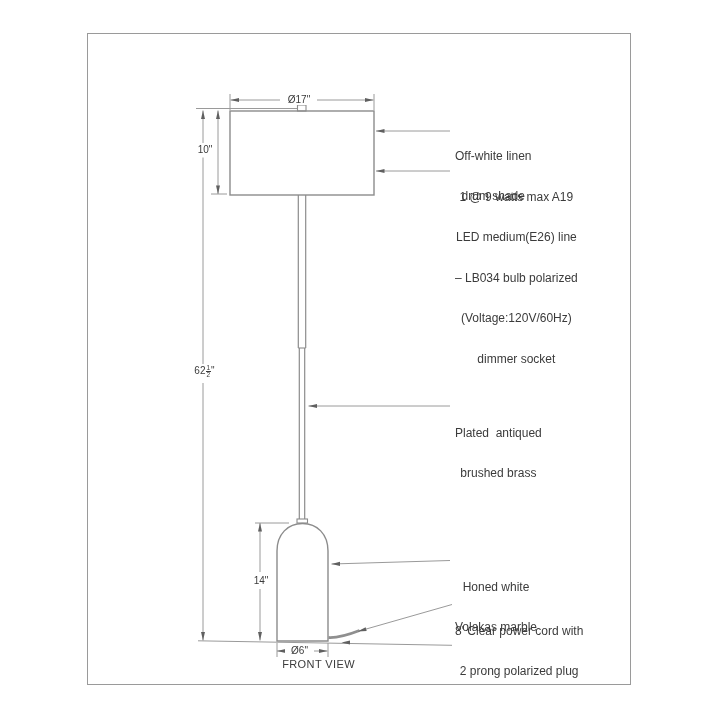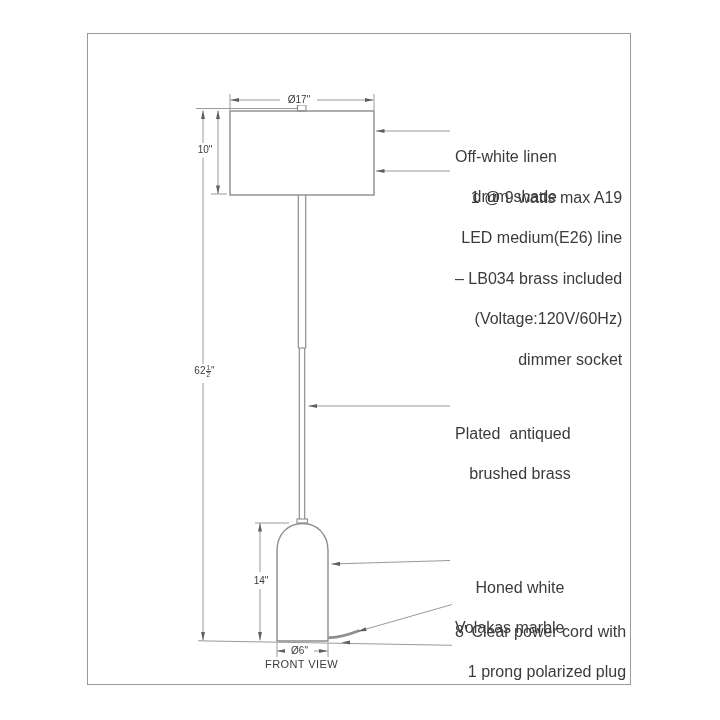--- a/index.html
+++ b/index.html
@@ -16,25 +16,25 @@
   svg.linework{position:absolute;left:0;top:0;width:720px;height:720px;}
   .dim-label{
     position:absolute;background:#ffffff;color:#3b3b3b;
     font-size:10px;line-height:11px;text-align:center;padding:0 1px;
   }
   .frac{display:inline-flex;flex-direction:column;align-items:center;
     font-size:6.5px;line-height:6px;vertical-align:-3px;margin:0 0.5px;}
   .frac .num{border-bottom:0.9px solid #3b3b3b;padding:0 0.5px;}
   .total-label{display:flex;align-items:flex-start;justify-content:center;}
   .ann{
-    position:absolute;color:#3b3b3b;font-size:16px;line-height:13.5px;
-    white-space:pre;text-align:right;
+    position:absolute;color:#3b3b3b;font-size:12px;line-height:13.5px;
+    white-space:pre;text-align:center;
   }
   .view-label{
-    position:absolute;left:248px;top:658px;width:107px;text-align:center;
+    position:absolute;left:248px;top:658px;width:107px;text-align:right;
     color:#3b3b3b;font-size:11px;letter-spacing:0.4px;line-height:12px;
   }
 </style>
 </head>
 <body>
 
 <div class="canvas">
 
   <div class="frame"></div>
 
@@ -127,36 +127,36 @@
   <div class="dim-label" style="left:285px;top:644.5px;width:27px;">Ø6"</div>
 
   <div class="ann" style="left:455px;top:122.5px;">
     <div>Off-white linen</div>
     <div>drum shade</div>
   </div>
 
   <div class="ann" style="left:455px;top:163.5px;">
     <div>1 @ 9 watts max A19</div>
     <div>LED medium(E26) line</div>
-    <div>– LB034 brass included</div>
+    <div>– LB034 bulb polarized</div>
     <div>(Voltage:120V/60Hz)</div>
     <div>dimmer socket</div>
   </div>
 
   <div class="ann" style="left:455px;top:553.5px;">
     <div>Honed white</div>
     <div>Volakas marble</div>
   </div>
 
   <div class="ann" style="left:455px;top:399.5px;">
     <div>Plated  antiqued</div>
     <div>brushed brass</div>
   </div>
 
   <div class="ann" style="left:455px;top:597.5px;">
     <div>8' Clear power cord with</div>
-    <div>1 prong polarized plug</div>
+    <div>2 prong polarized plug</div>
   </div>
 
 
   <div class="view-label">FRONT VIEW</div>
 
 </div>
 
 </body></html>

